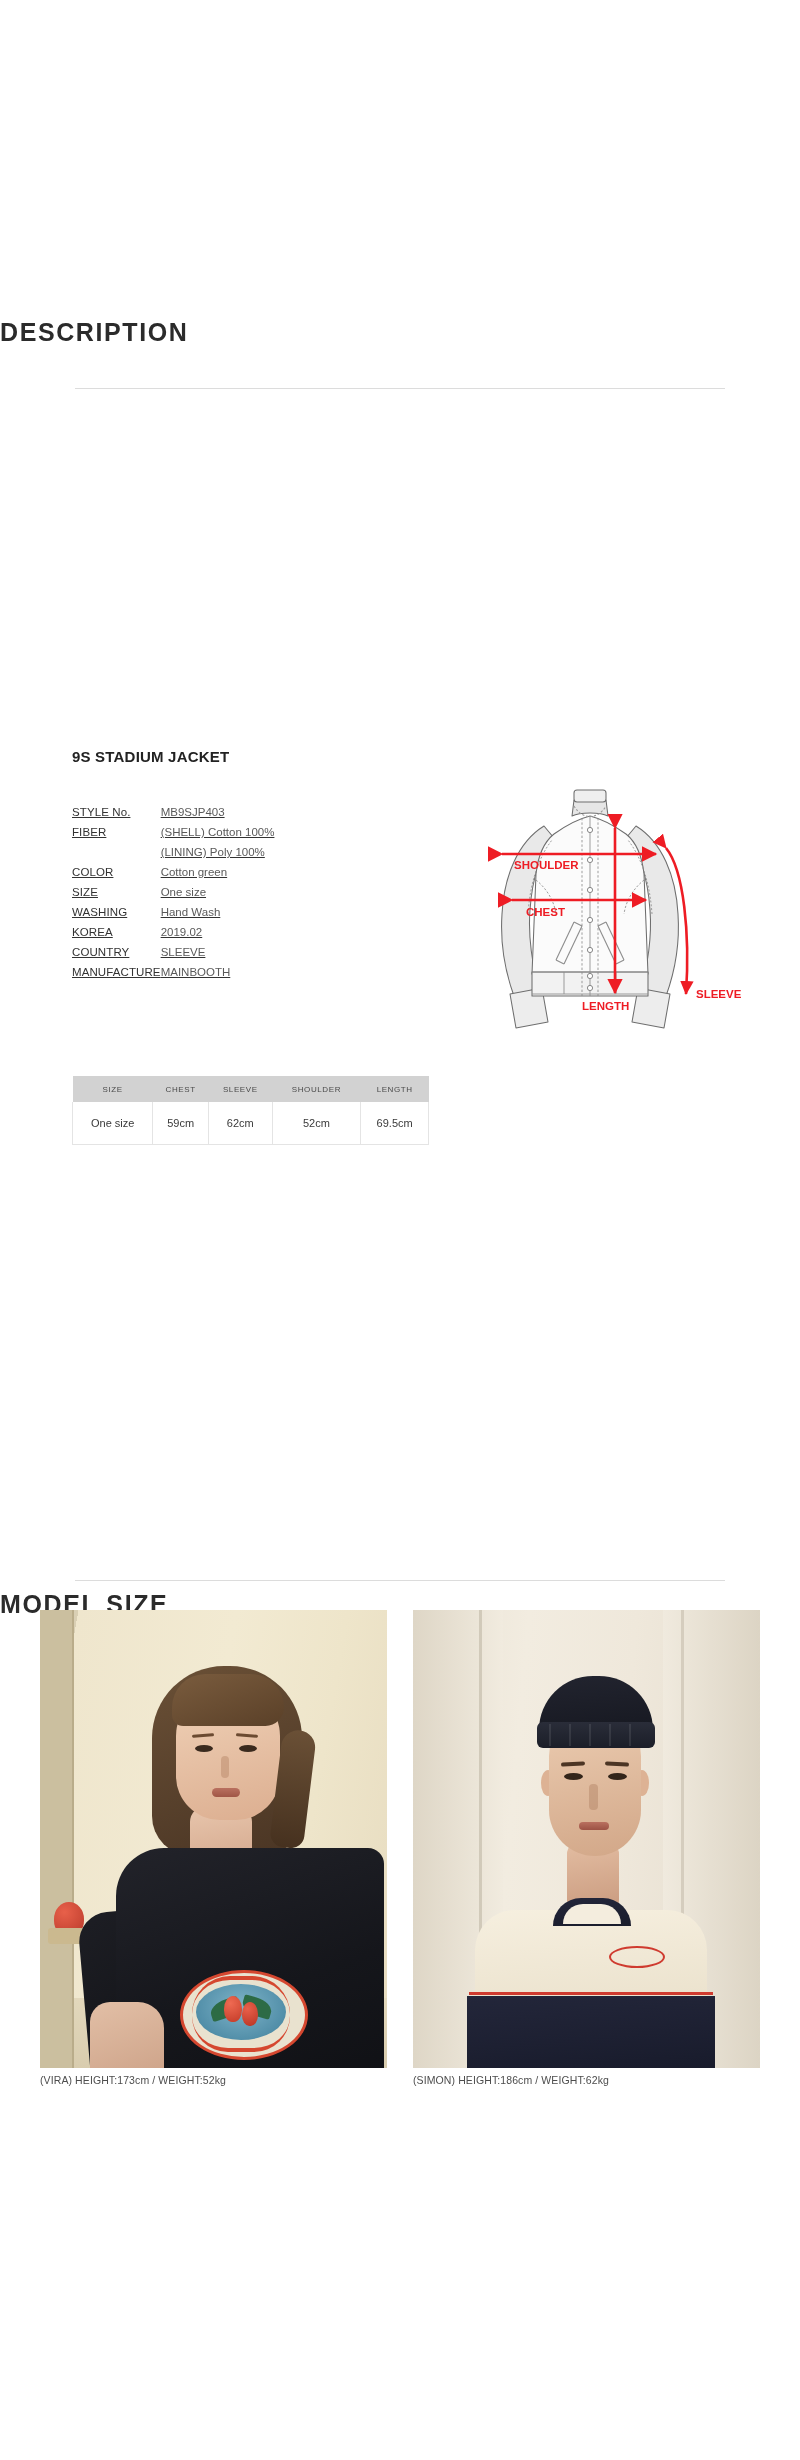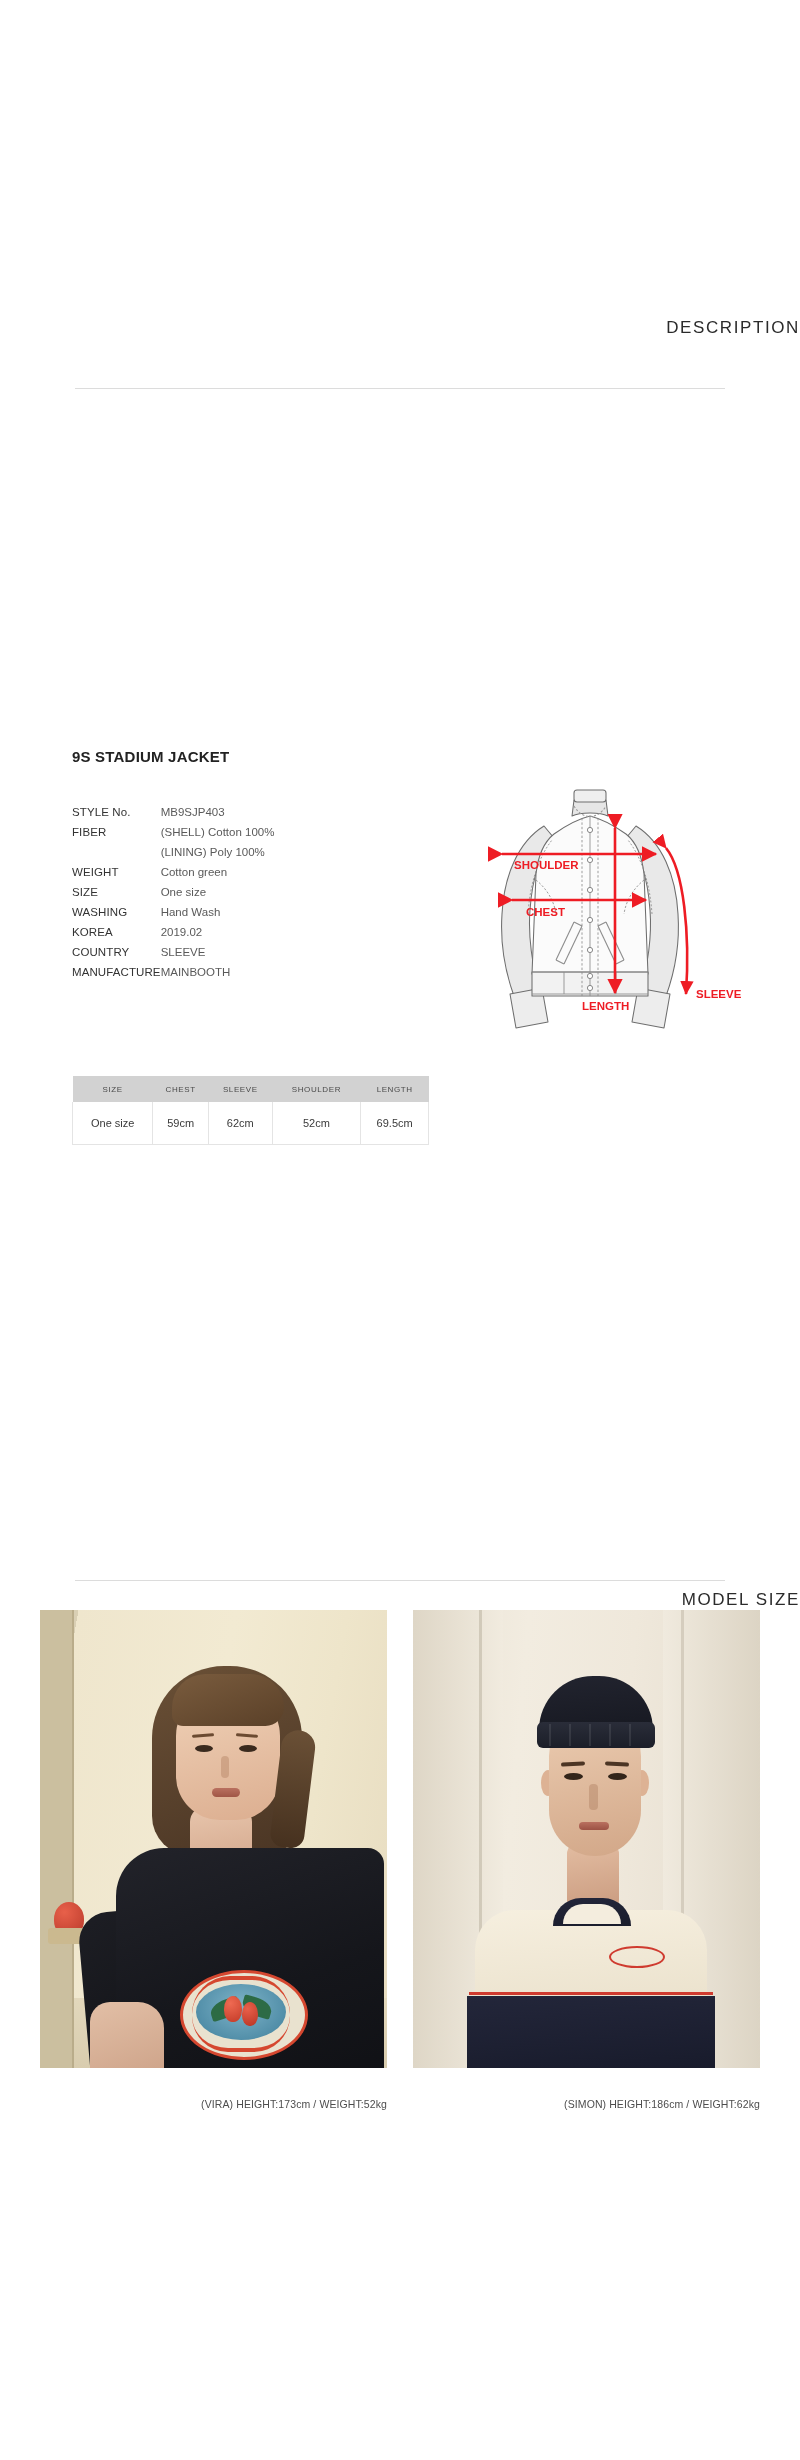--- a/index.html
+++ b/index.html
@@ -11,23 +11,23 @@
     width: 800px;
     height: 2460px;
     font-family: "Liberation Sans", sans-serif;
     color: #333333;
     position: relative;
     overflow: hidden;
   }
 
   
   .section-heading {
-    text-align: right;
-    font-size: 17px;
-    font-weight: normal;
+    text-align: left;
+    font-size: 25px;
+    font-weight: bold;
     letter-spacing: 1.6px;
     color: #2b2b2b;
   }
   .divider {
     height: 1px;
     background: #dcdcdc;
     border: 0;
   }
 
   
@@ -59,20 +59,21 @@
     letter-spacing: 0.2px;
     color: #222;
   }
   #spec-list {
     position: absolute;
     left: 72px;
     top: 54px;
     width: 290px;
     border-collapse: collapse;
     font-size: 11.5px;
+    text-decoration: underline;
   }
   #spec-list td {
     padding: 0;
     height: 20px;
     vertical-align: top;
     line-height: 20px;
     white-space: nowrap;
   }
   #spec-list td.k {
     width: 82px;
@@ -148,22 +149,22 @@
     gap: 26px;
   }
   .model-card { width: 347px; }
   .photo {
     width: 347px;
     height: 458px;
     position: relative;
     overflow: hidden;
   }
   .caption {
-    margin-top: 30px;
-    text-align: right;
+    margin-top: 6px;
+    text-align: left;
     font-size: 10.5px;
     color: #4d4d4d;
     letter-spacing: 0.1px;
   }
 
   
   .photo-1 {
     background:
       linear-gradient(100deg, #d9cfb4 0%, #d9cfb4 9%, #efe6cd 9%, #f2ead2 46%, #eee5ca 72%, #e7dcc0 100%);
   }
@@ -288,21 +289,21 @@
       </tr>
       <tr>
         <td class="k">FIBER</td>
         <td class="v">(SHELL) Cotton 100%</td>
       </tr>
       <tr>
         <td class="k"></td>
         <td class="v">(LINING) Poly 100%</td>
       </tr>
       <tr>
-        <td class="k">WEIGHT</td>
+        <td class="k">COLOR</td>
         <td class="v">Cotton green</td>
       </tr>
       <tr>
         <td class="k">SIZE</td>
         <td class="v">One size</td>
       </tr>
       <tr>
         <td class="k">WASHING</td>
         <td class="v">Hand Wash</td>
       </tr>

